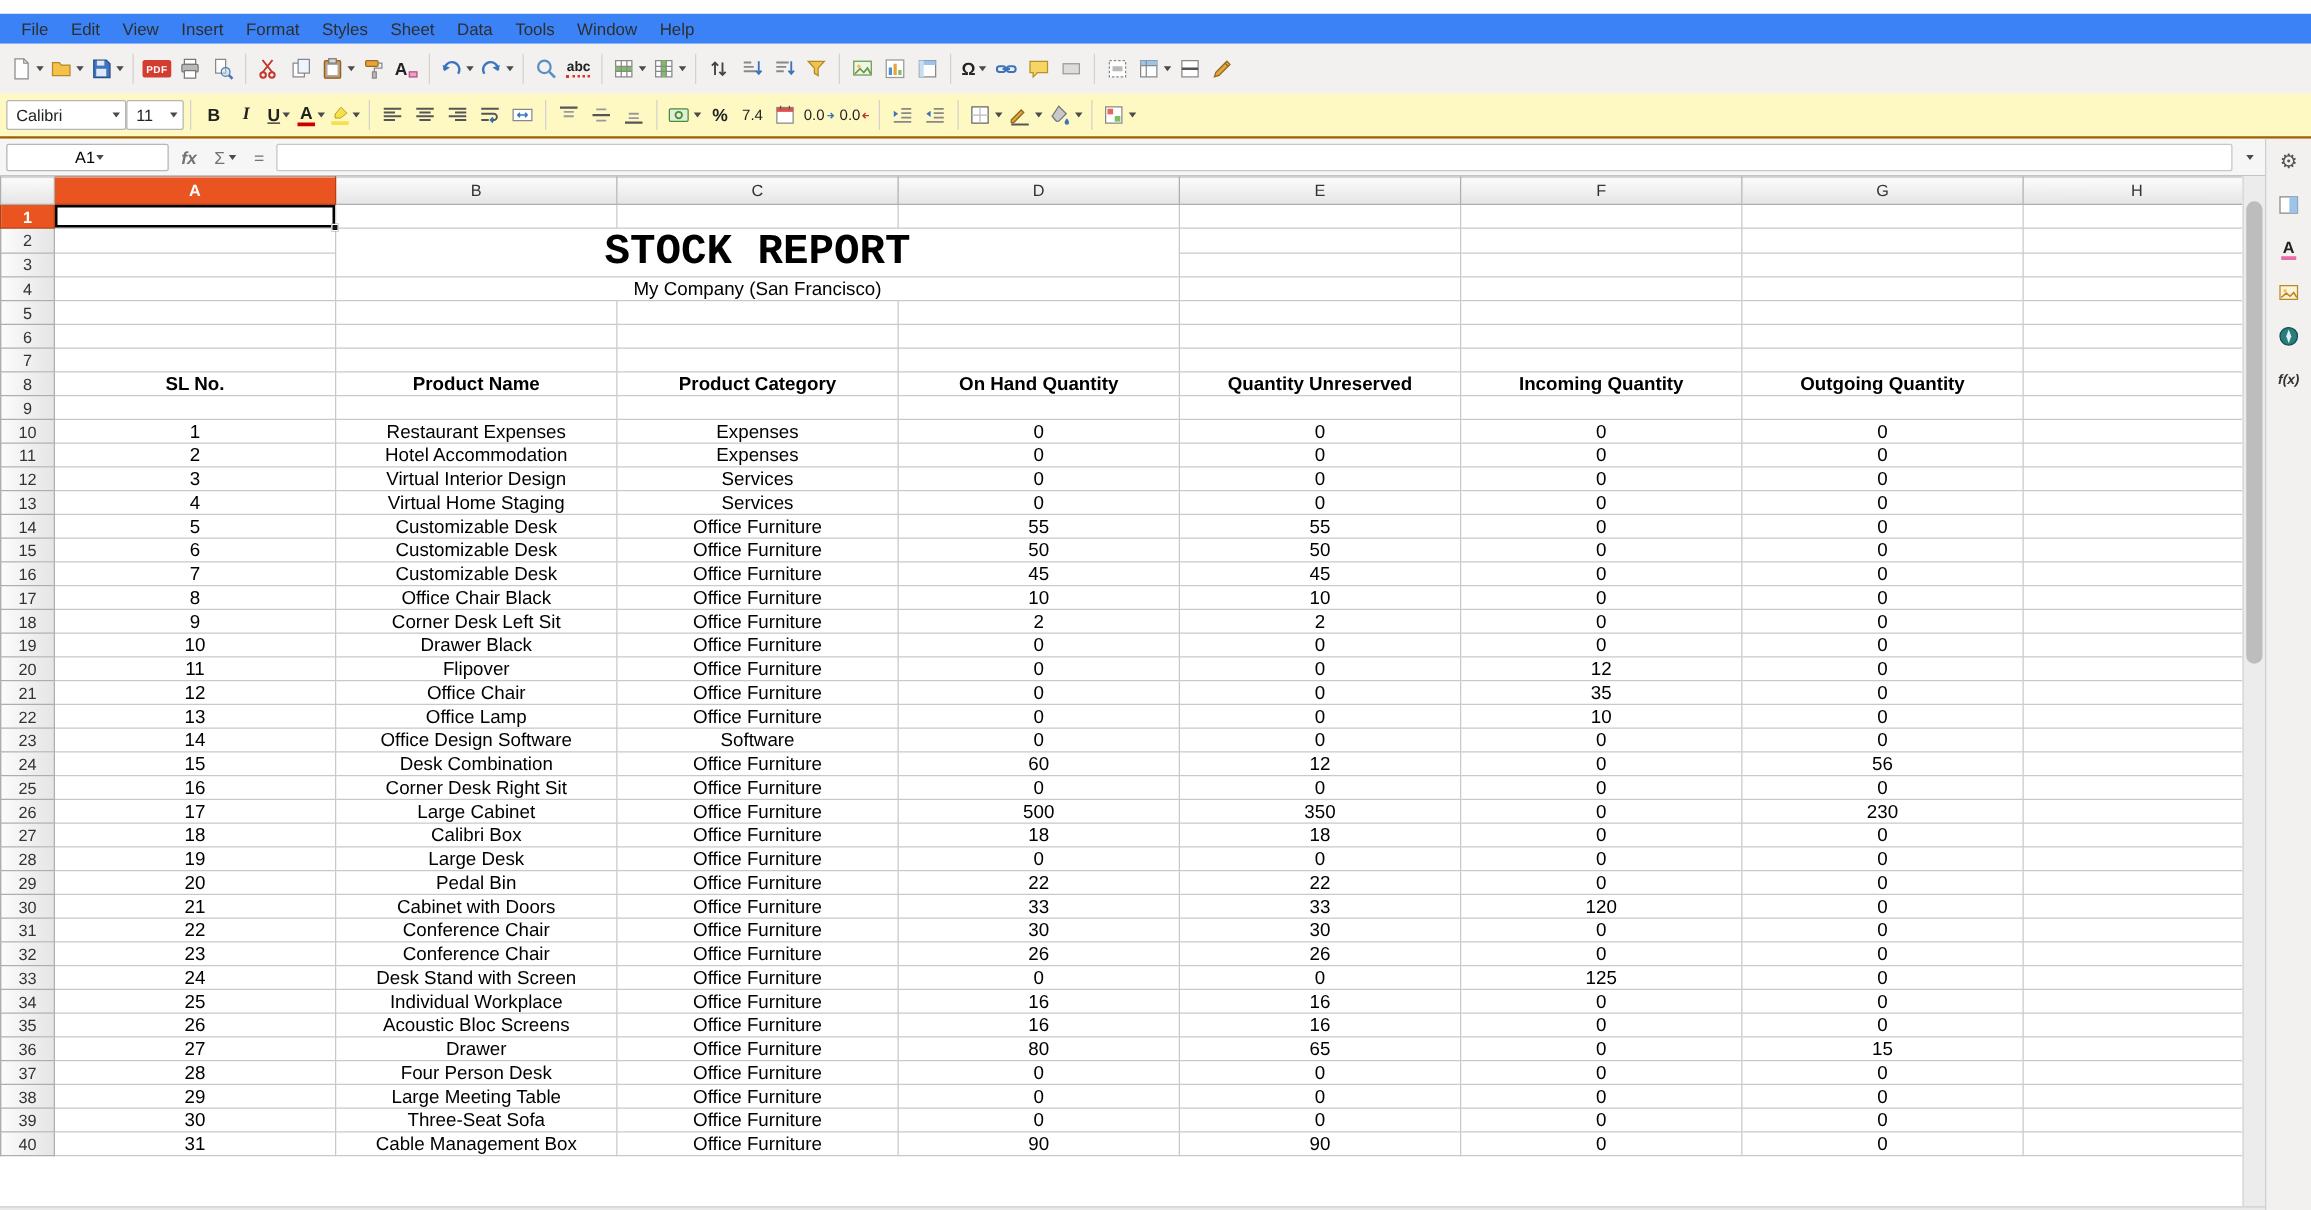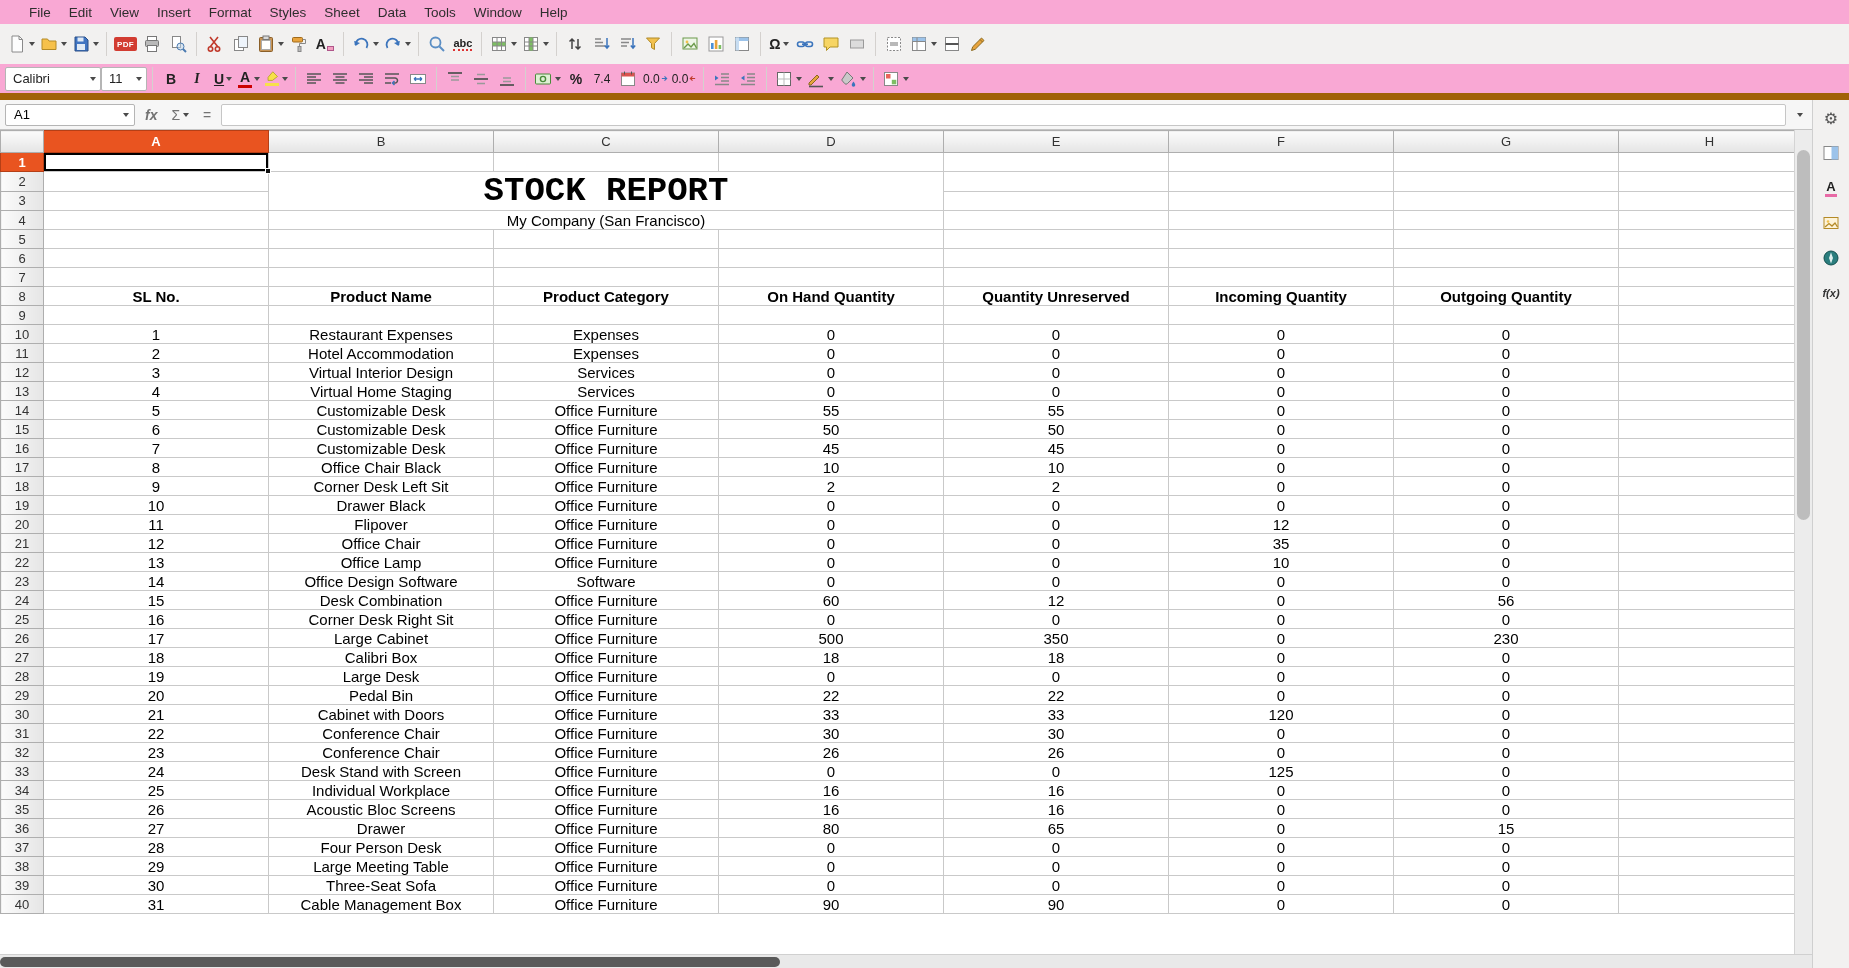--- a/index.html
+++ b/index.html
@@ -1,39 +1,39 @@
 <!DOCTYPE html>
 <html><head>
 <meta charset="utf-8">
 <style>
   * { box-sizing: border-box; margin: 0; padding: 0; }
   html,body { width:1849px; height:968px; overflow:hidden; font-family:"Liberation Sans",sans-serif; background:#fff; }
 
   
-  .menubar { height:24px; background:#f9a8d4; display:flex; align-items:center; padding:0 20px; font-size:13.5px; color:#2e2e2e; }
+  .menubar { height:24px; background:#3b82f6; display:flex; align-items:center; padding:0 8px; font-size:13.5px; color:#2e2e2e;margin-top:11px; }
   .menu-item { padding:2px 9px; border-radius:3px; cursor:default; }
   .toolbar { height:40px; background:#f2f1f0; display:flex; align-items:center; padding:0 5px; }
-  .formatbar { height:36px; background:#f9a8d4; border-bottom:7px solid #a16207; display:flex; align-items:center; padding:0 5px; }
+  .formatbar { height:36px; background:#fef9c3; border-bottom:2px solid #a16207; display:flex; align-items:center; padding:0 5px; }
   .tbtn { min-width:26px; height:27px; padding:0 2px; display:flex; align-items:center; justify-content:center; gap:1px; background:transparent; border:none; border-radius:3px; }
   .tbtn svg { width:20px; height:20px; }
   .caret { width:0; height:0; border-left:3.5px solid transparent; border-right:3.5px solid transparent; border-top:4px solid #4a4a4a; margin-left:1px; }
   .sep { width:1px; height:24px; background:#d4d1ce; margin:0 5px; flex:none; }
   .ticon { font-size:14px; font-weight:bold; color:#222; line-height:1; }
   .pdfchip { background:#d23c31; color:#fff; font-size:8px; font-weight:bold; padding:2.5px 3px; border-radius:2px; letter-spacing:.3px; }
   .abc { font-size:11px; font-weight:bold; color:#222; border-bottom:2px dotted #d33; line-height:1.1; }
   .stack { display:flex; flex-direction:column; align-items:center; line-height:1; }
   .cbar { width:14px; height:3px; margin-top:1px; }
   .combo { height:24px; background:#fff; border:1px solid #b5b5b5; border-radius:2px; display:flex; align-items:center; justify-content:space-between; font-size:13px; padding:0 4px 0 7px; color:#222; }
   .combo.font { width:96px; }
   .combo.size { width:46px; }
   .numtxt { font-size:12px; font-weight:normal; color:#222; }
 
   
   .formulabar { height:30px; background:#f6f6f6; border-bottom:1px solid #c4c4c4; display:flex; align-items:center; gap:6px; padding:0 5px; }
-  .namebox { width:130px; height:22px; background:#fff; border:1px solid #b5b5b5; border-radius:2px; display:flex; align-items:center; justify-content:space-between; padding:0 5px 0 8px; font-size:13px; }
+  .namebox { width:130px; height:22px; background:#fff; border:1px solid #b5b5b5; border-radius:2px; display:flex; align-items:center; justify-content:center; padding:0 5px 0 8px; font-size:13px; }
   .fxbtn { font-size:14px; color:#737373; padding:0 4px; background:none; border:none; display:flex; align-items:center; gap:2px; }
   .fxit { font-style:italic; font-weight:bold; }
   .formula-input { flex:1; height:22px; background:#fff; border:1px solid #c6c6c6; border-radius:2px; font-size:13px; padding:0 6px; font-family:"Liberation Sans",sans-serif; }
 
   
   .lower { display:flex; height:868px; }
   .leftcol { flex:1; min-width:0; display:flex; flex-direction:column; }
   .gridrow { flex:1; display:flex; min-height:0; }
   .grid-wrap { flex:1; overflow:hidden; background:#fff; position:relative; }
   .vscroll { width:18px; background:#ececec; border-left:1px solid #d4d4d4; position:relative; flex:none; }

